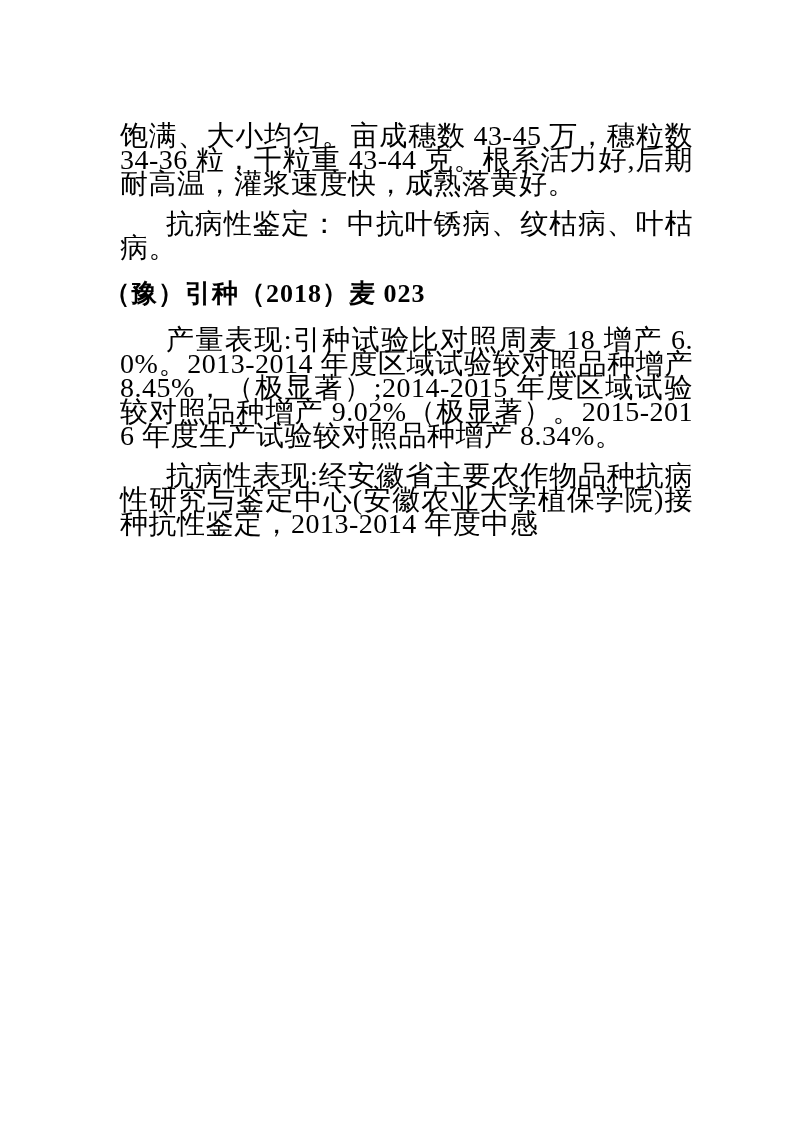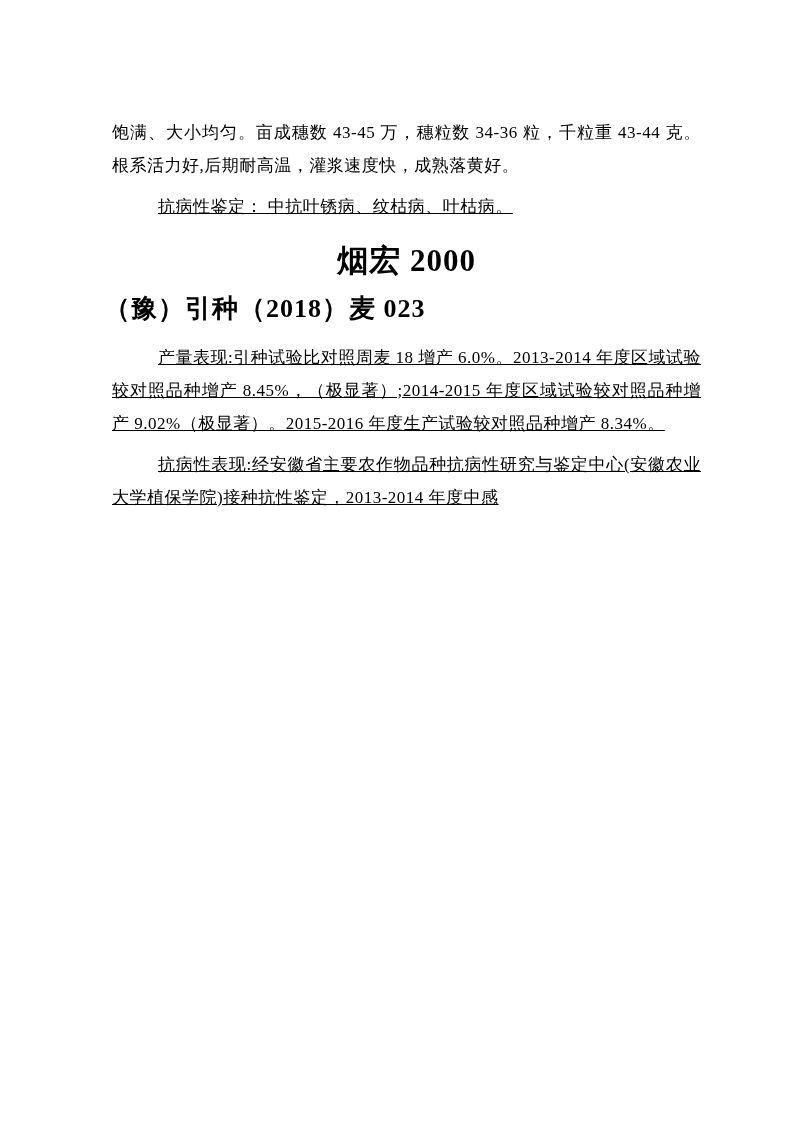--- a/index.html
+++ b/index.html
@@ -15,31 +15,30 @@
     color: #000000;
   }
   .page {
     box-sizing: border-box;
     width: 793px;
     height: 1122px;
     padding: 108px 84px 0 104px;
     background: #ffffff;
   }
   .doc-paragraph {
-    margin: 8px;
-    font-size: 17px;
-    line-height: 33px;
+    margin: 16px;
+    font-size: 28px;
+    line-height: 24px;
     text-align: justify;
     text-justify: inter-ideograph;
     letter-spacing: 0.5px;
     word-break: break-all;
   }
   .doc-paragraph.indent {
     text-indent: 46px;
-    text-decoration: underline;
   }
   .variety-title {
     margin: 16px 0 0 0;
     font-size: 31px;
     line-height: 44px;
     font-weight: bold;
     text-align: center;
     letter-spacing: 1px;
   }
   .variety-registration {
@@ -55,21 +54,20 @@
 <body>
 
 <div class="page">
 
   <p class="doc-paragraph">饱满、大小均匀。亩成穗数 43-45 万，穗粒数 34-36 粒，千粒重 43-44 克。根系活力好,后期耐高温，灌浆速度快，成熟落黄好。</p>
 
   <p class="doc-paragraph indent">抗病性鉴定： 中抗叶锈病、纹枯病、叶枯病。</p>
 
 
 
-  <h1 class="variety-title">烟宏 2000</h1>
 
   <h2 class="variety-registration">（豫）引种（2018）麦 023</h2>
 
 
   <p class="doc-paragraph indent">产量表现:引种试验比对照周麦 18 增产 6.0%。2013-2014 年度区域试验较对照品种增产 8.45%，（极显著）;2014-2015 年度区域试验较对照品种增产 9.02%（极显著）。2015-2016 年度生产试验较对照品种增产 8.34%。</p>
 
   <p class="doc-paragraph indent">抗病性表现:经安徽省主要农作物品种抗病性研究与鉴定中心(安徽农业大学植保学院)接种抗性鉴定，2013-2014 年度中感</p>
 
 </div>
 

